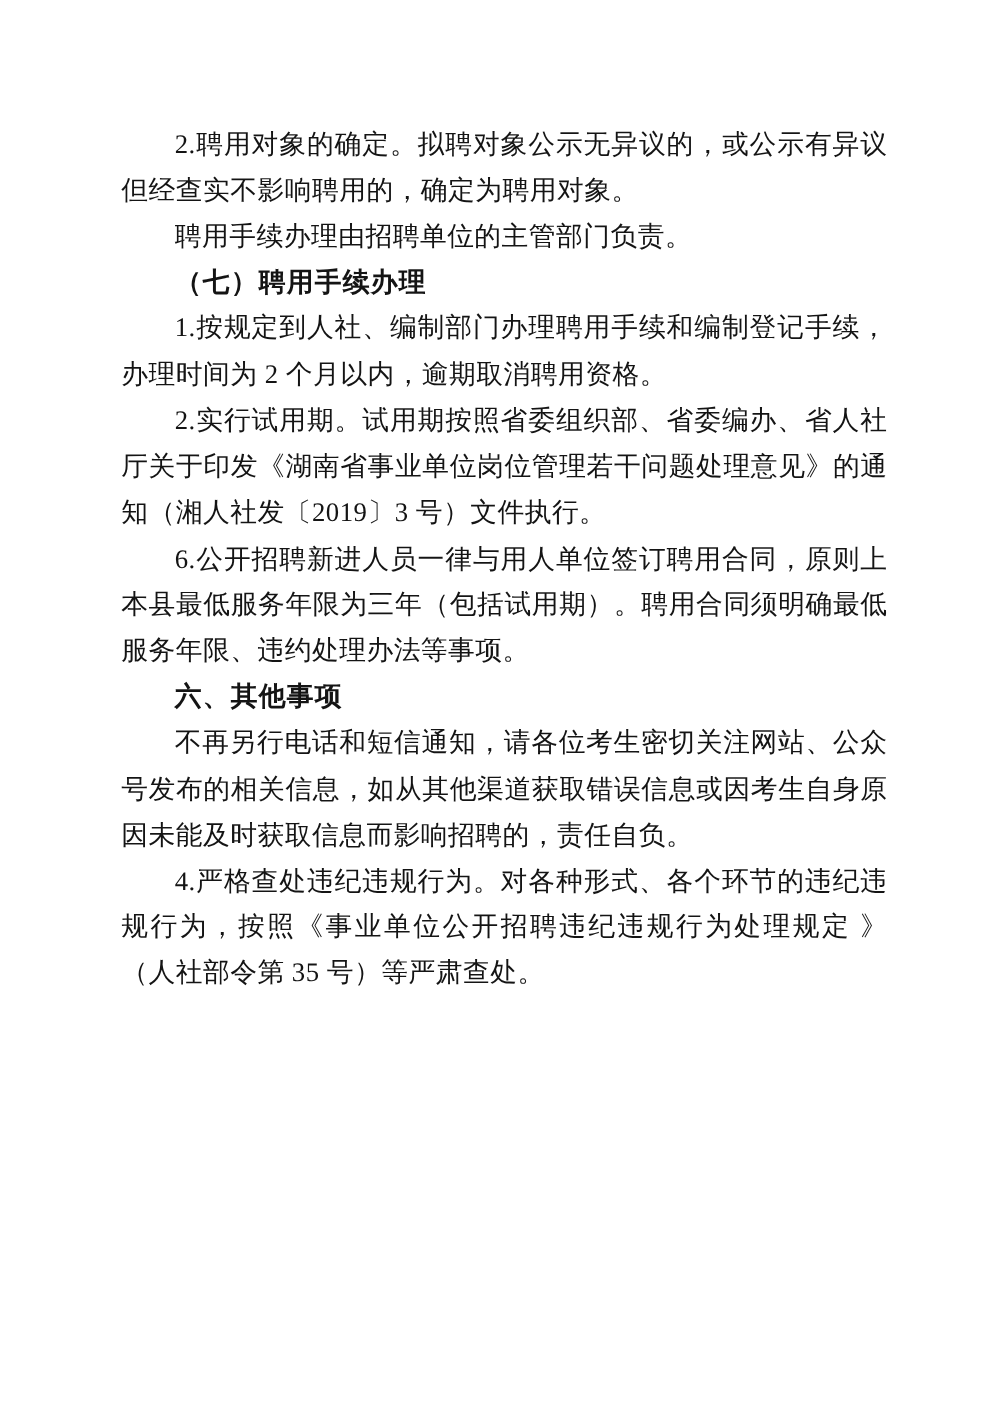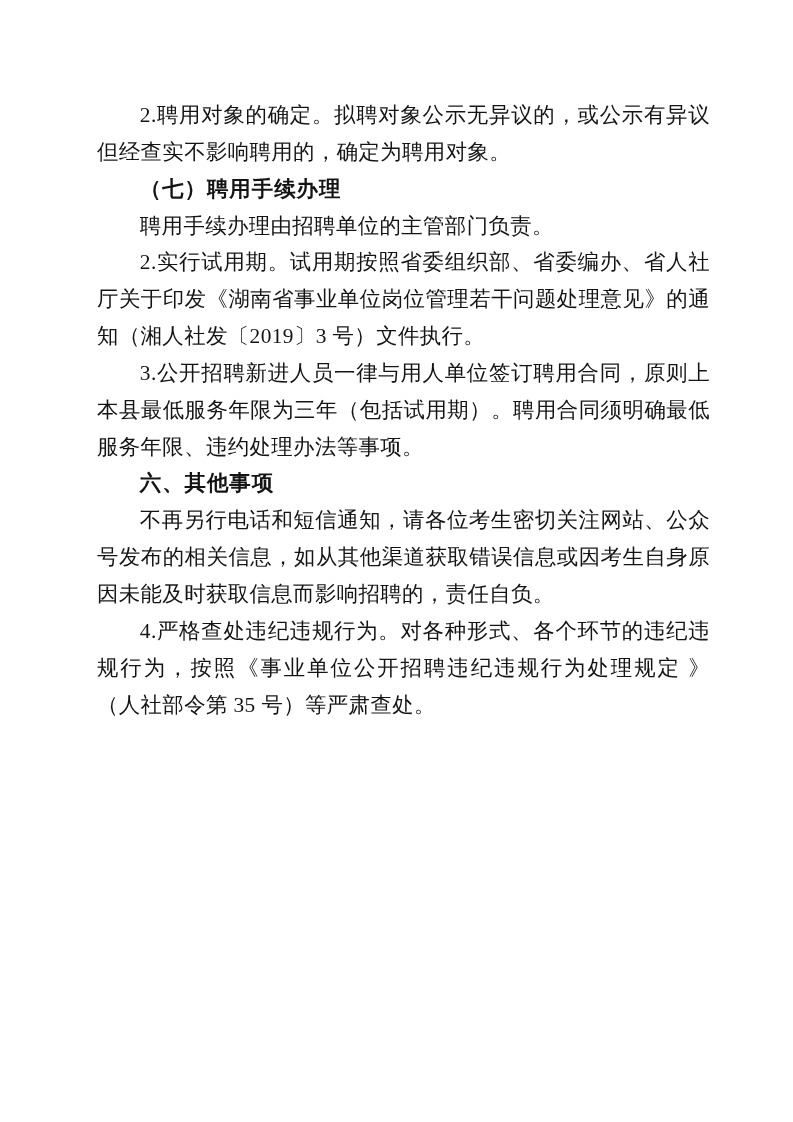--- a/index.html
+++ b/index.html
@@ -41,21 +41,22 @@
     text-align: left;
     letter-spacing: 1px;
   }
 </style>
 </head>
 <body>
 
 <div class="page">
   <div class="content">
     <p class="para">2.聘用对象的确定。拟聘对象公示无异议的，或公示有异议但经查实不影响聘用的，确定为聘用对象。</p>
+    <p class="para">聘用手续办理由招聘单位的主管部门负责。</p>
     <p class="para heading">（七）聘用手续办理</p>
-    <p class="para">聘用手续办理由招聘单位的主管部门负责。</p>
+    <p class="para">1.按规定到人社、编制部门办理聘用手续和编制登记手续，办理时间为 2 个月以内，逾期取消聘用资格。</p>
     <p class="para">2.实行试用期。试用期按照省委组织部、省委编办、省人社厅关于印发《湖南省事业单位岗位管理若干问题处理意见》的通知（湘人社发〔2019〕3 号）文件执行。</p>
-    <p class="para">3.公开招聘新进人员一律与用人单位签订聘用合同，原则上本县最低服务年限为三年（包括试用期）。聘用合同须明确最低服务年限、违约处理办法等事项。</p>
+    <p class="para">6.公开招聘新进人员一律与用人单位签订聘用合同，原则上本县最低服务年限为三年（包括试用期）。聘用合同须明确最低服务年限、违约处理办法等事项。</p>
     <p class="para heading">六、其他事项</p>
     <p class="para">不再另行电话和短信通知，请各位考生密切关注网站、公众号发布的相关信息，如从其他渠道获取错误信息或因考生自身原因未能及时获取信息而影响招聘的，责任自负。</p>
     <p class="para">4.严格查处违纪违规行为。对各种形式、各个环节的违纪违规行为，按照《事业单位公开招聘违纪违规行为处理规定 》（人社部令第 35 号）等严肃查处。</p>
   </div>
 </div>
 
 </body></html>

